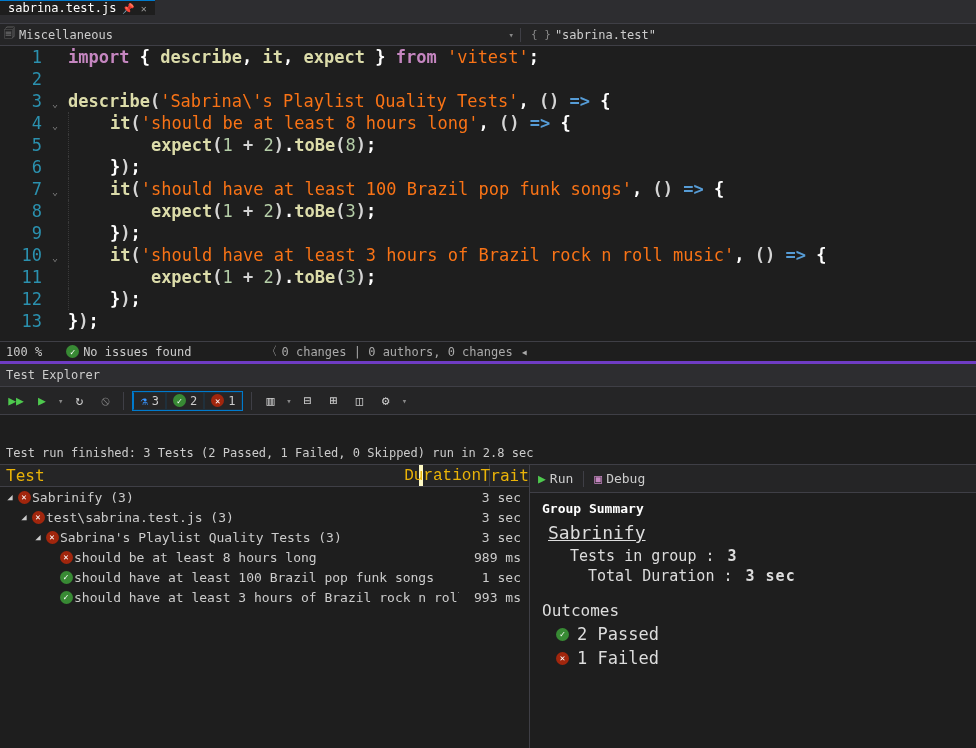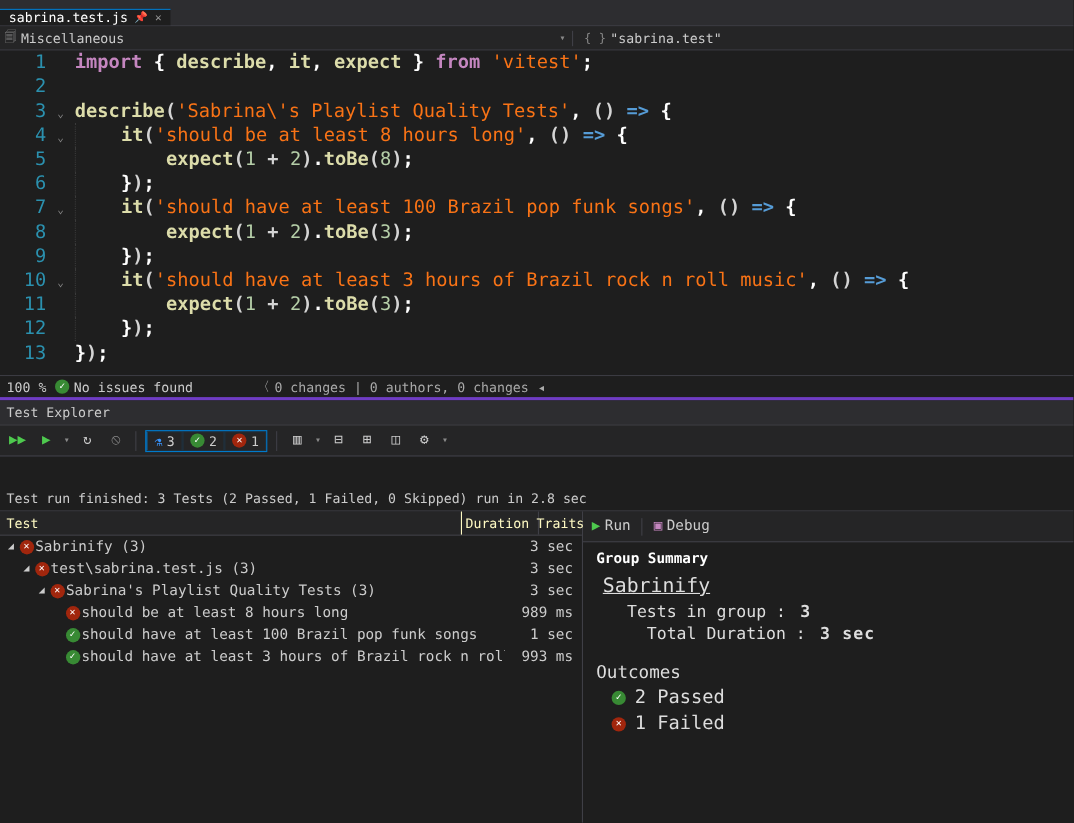--- a/index.html
+++ b/index.html
@@ -12,21 +12,21 @@
     overflow: hidden;
     font-size: 13px;
     display: flex;
     flex-direction: column;
   }
   
   .tabbar {
     display: flex;
     background: #2d2d30;
     height: 24px;
-    align-items: flex-end;
+    align-items: flex-start;
     border-bottom: 1px solid #3f3f46;
   }
   .tab {
     display: flex; align-items: center; gap: 6px;
     padding: 0 8px;
     background: #1e1e1e;
     border-top: 1px solid #007acc;
     color: #fff;
     font-size: 12px;
   }
@@ -82,21 +82,21 @@
   .code .row.first { border-left:none;}
   .t-kw { color:#c586c0;font-weight:bold;}
   .t-fn2 { color:#dcdcaa;font-weight:bold;}
   .t-punc { color:#fff;font-weight:bold;}
   .t-str { color:#f97316;}
   .t-num { color:#b5cea8;}
   .t-par { color:#d4d4d4;font-weight:bold;}
   .t-arr { color:#569cd6;font-weight:bold;}
   
   .status {
-    display:flex;align-items:center;gap:8px;
+    display:flex;align-items:center;gap:24px;
     height:22px;background:#1e1e1e;
     font-size:12px;color:#ccc;padding:0 6px;
     border-bottom:3px solid #6f3cc4;
   }
   .status .chg { display:flex;align-items:center;gap:4px;color:#aaa;}
   
   .te-title {
     background:#2d2d30;padding:4px 6px;font-size:12px;color:#ccc;
     border-bottom:1px solid #3f3f46;
   }
@@ -121,24 +121,24 @@
   .te-status {
     padding:4px 6px;font-size:12px;color:#ccc;
     border-bottom:1px solid #3f3f46;
     margin-top:27px;
   }
   
   .te-body { display:flex;flex:1;min-height:0;}
   .tree-pane { width:530px;border-right:1px solid #3f3f46;display:flex;flex-direction:column;}
   .tree-header {
     display:flex;background:#252526;height:22px;
-    border-bottom:1px solid #3f3f46;font-size:12px;color:#fef9c3;
+    border-bottom:1px solid #3f3f46;font-size:16px;color:#eab308;
   }
   .tree-header .col-test{flex:1;padding-left:6px;display:flex;align-items:center;}
-  .tree-header .col-dur{width:70px;text-align:left;padding-right:8px;display:flex;align-items:center;justify-content:flex-end;border-left:1px solid #fef9c3;}
+  .tree-header .col-dur{width:70px;text-align:left;padding-right:8px;display:flex;align-items:center;justify-content:flex-end;border-left:4px solid #fef9c3;font-family:Liberation Mono, monospace;}
   .tree-header .col-tr{width:40px;display:flex;align-items:center;justify-content:center;border-left:1px solid #3f3f46;}
   .tree { flex:1;overflow:auto;font-size:13px;}
   .tree-row {
     display:flex;align-items:center;height:20px;
   }
   .tree-row .exp{width:12px;text-align:center;font-size:9px;color:#ccc;}
   .tree-row .ico{width:16px;display:flex;align-items:center;justify-content:center;}
   .tree-row .lbl{flex:1;white-space:nowrap;overflow:hidden;}
   .tree-row .dur{width:70px;text-align:right;padding-right:8px;color:#ccc;}
   .circle{width:13px;height:13px;border-radius:50%;display:flex;align-items:center;justify-content:center;font-size:9px;color:#fff;font-weight:bold;}

